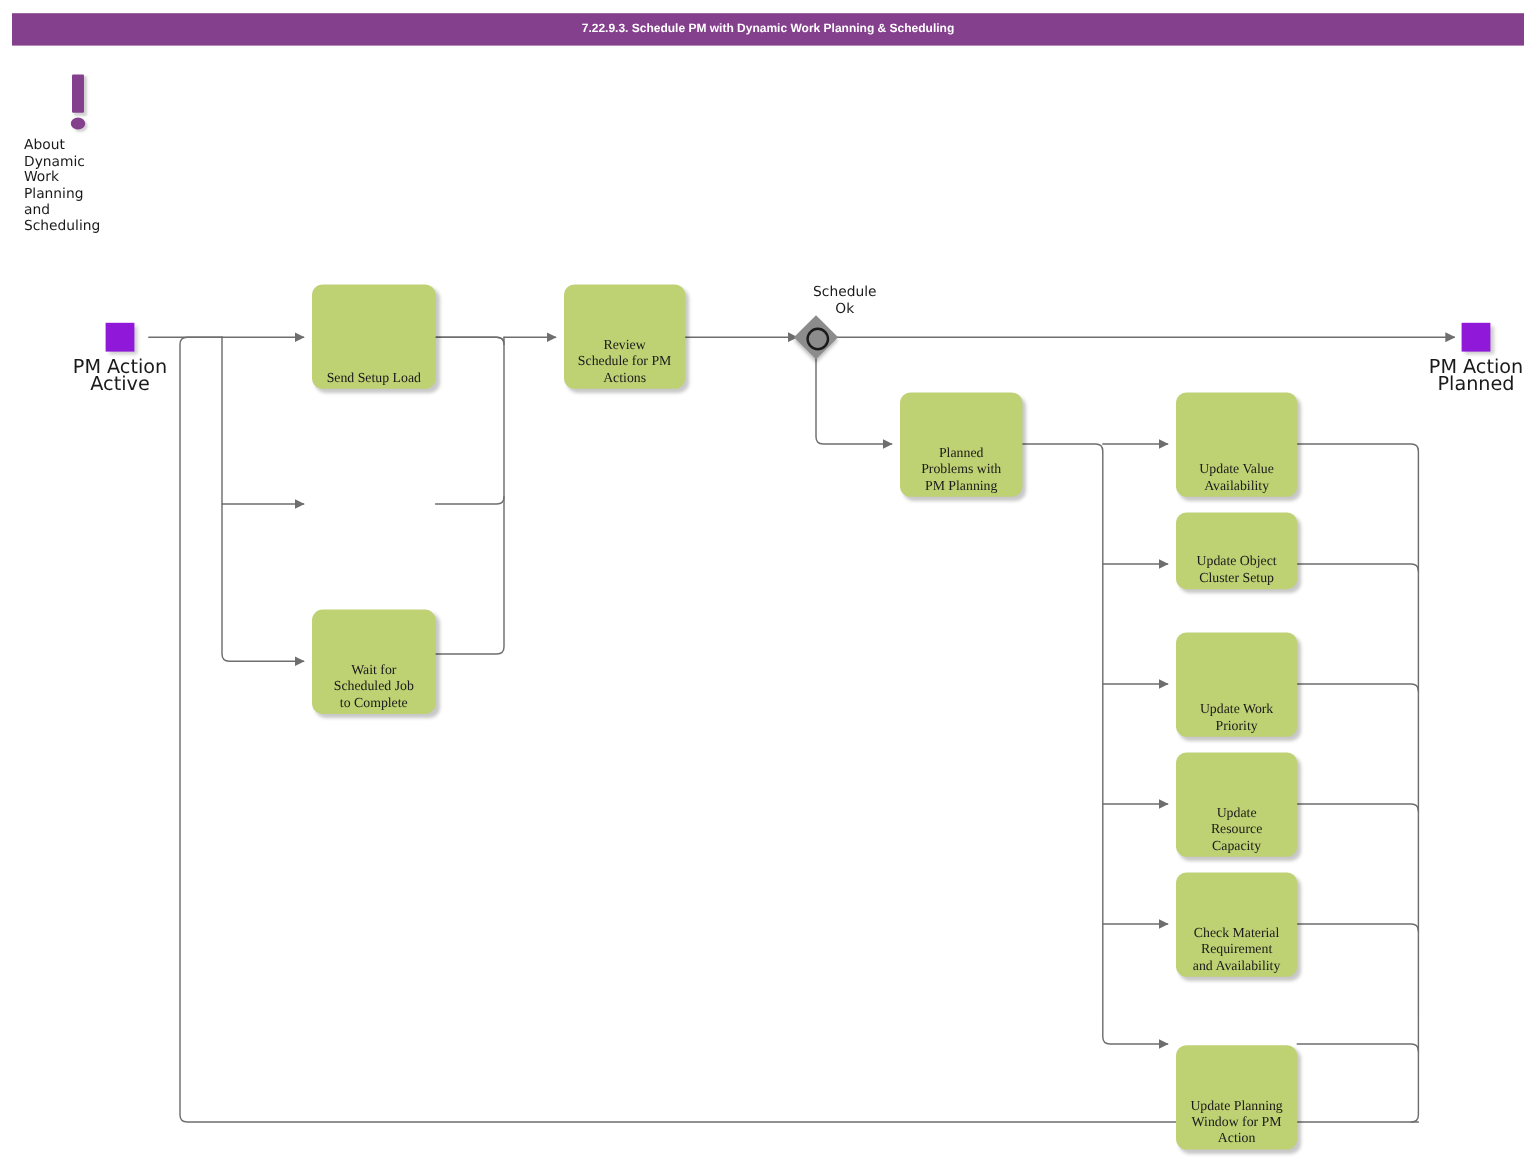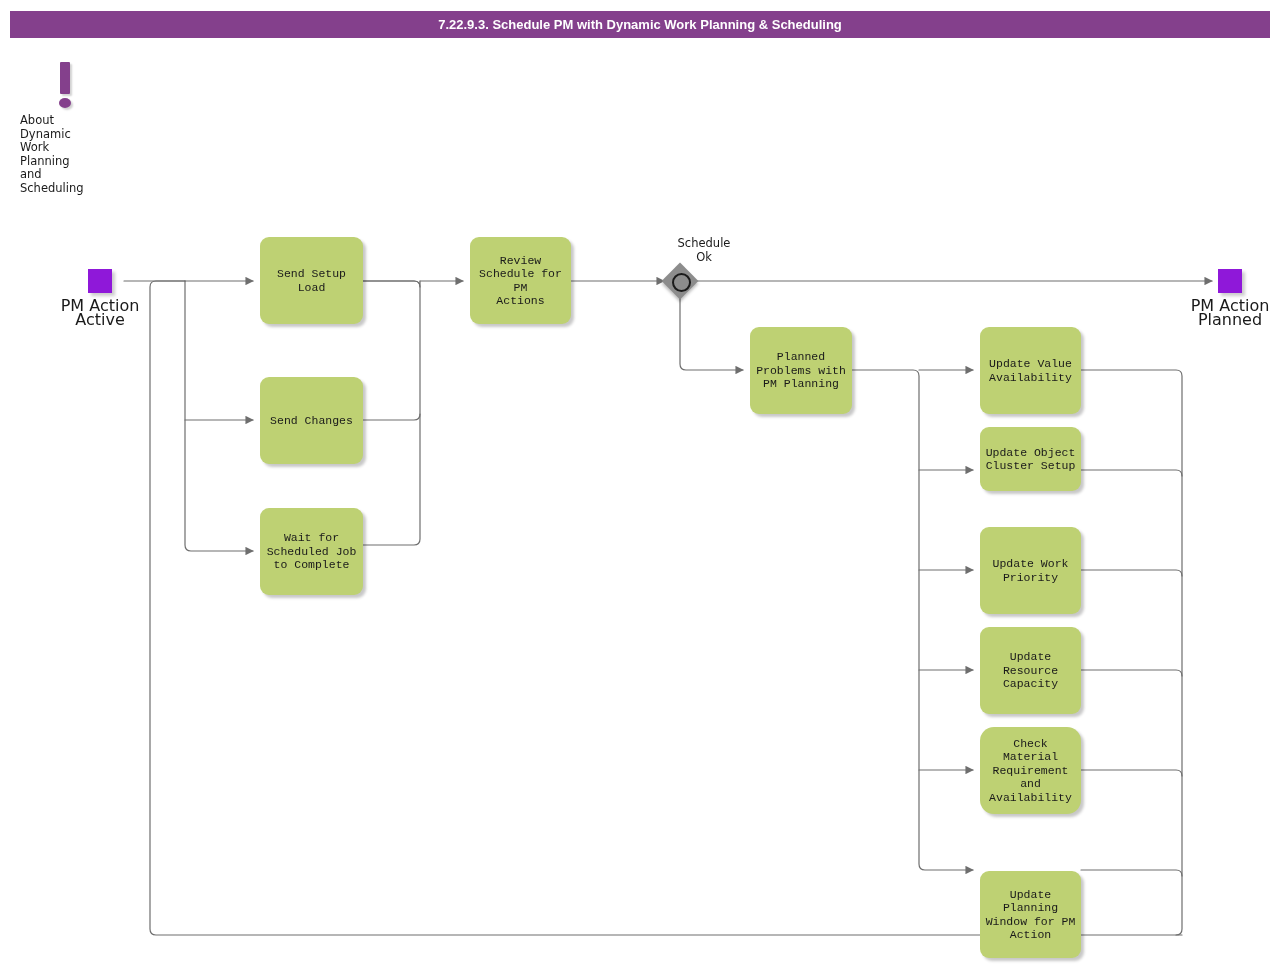--- a/index.html
+++ b/index.html
@@ -21,21 +21,21 @@
 
   
   .titlebar {
     position: absolute;
     left: 10px;
     top: 11px;
     width: 1260px;
     height: 27px;
     background: #84408c;
     color: #ffffff;
-    font-size: 13px;
+    font-size: 10px;
     font-weight: bold;
     display: flex;
     align-items: center;
     justify-content: center;
     letter-spacing: 0px;
     font-family: "Liberation Sans", sans-serif;
   }
 
   
   #wires {
@@ -48,27 +48,27 @@
   }
 
   
   .node {
     position: absolute;
     box-sizing: border-box;
     background: #bed173;
     border-radius: 9px;
     box-shadow: 3px 3px 3px rgba(0,0,0,0.22);
     display: flex;
-    align-items: center;
+    align-items: flex-end;
     justify-content: center;
     text-align: center;
     color: #1a1a1a;
     font-size: 11.5px;
     line-height: 13.5px;
-    font-family: Liberation Mono, monospace;
+    font-family: Liberation Serif, serif;
     padding: 2px 5px;
   }
   .node .lbl { display: block; }
 
   
   .eventsq {
     position: absolute;
     width: 24px;
     height: 24px;
     background: #8f18d9;
@@ -228,23 +228,20 @@
 
   <div class="gatewaylbl" style="left: 648px; top: 237px; width: 112px; white-space: pre-line;">Schedule
 Ok</div>
   <div class="gateway" style="left:667px; top:268px;"></div>
   <div class="gateway-ring" style="left:672px; top:273px;"></div>
 
   <div class="node" style="left:260px; top:237px; width:103px; height:87px;">
     <span class="lbl">Send Setup Load</span>
   </div>
 
-  <div class="node" style="left:260px; top:377px; width:103px; height:87px;">
-    <span class="lbl">Send Changes</span>
-  </div>
 
   <div class="node" style="left:260px; top:508px; width:103px; height:87px;">
     <span class="lbl" style="white-space: pre-line;">Wait for
 Scheduled Job
 to Complete</span>
   </div>
 
   <div class="node" style="left:470px; top:237px; width:101px; height:87px;">
     <span class="lbl" style="white-space: pre-line;">Review
 Schedule for PM
@@ -271,21 +268,21 @@
     <span class="lbl" style="white-space: pre-line;">Update Work
 Priority</span>
   </div>
 
   <div class="node" style="left:980px; top:627px; width:101px; height:87px;">
     <span class="lbl" style="white-space: pre-line;">Update
 Resource
 Capacity</span>
   </div>
 
-  <div class="node" style="left:980px; top:727px; width:101px; height:87px;border-radius:14px;">
+  <div class="node" style="left:980px; top:727px; width:101px; height:87px;">
     <span class="lbl" style="white-space: pre-line;">Check Material
 Requirement
 and Availability</span>
   </div>
 
   <div class="node" style="left:980px; top:827px; width:101px; height:87px;margin-top:44px;">
     <span class="lbl" style="white-space: pre-line;">Update Planning
 Window for PM
 Action</span>
   </div>

